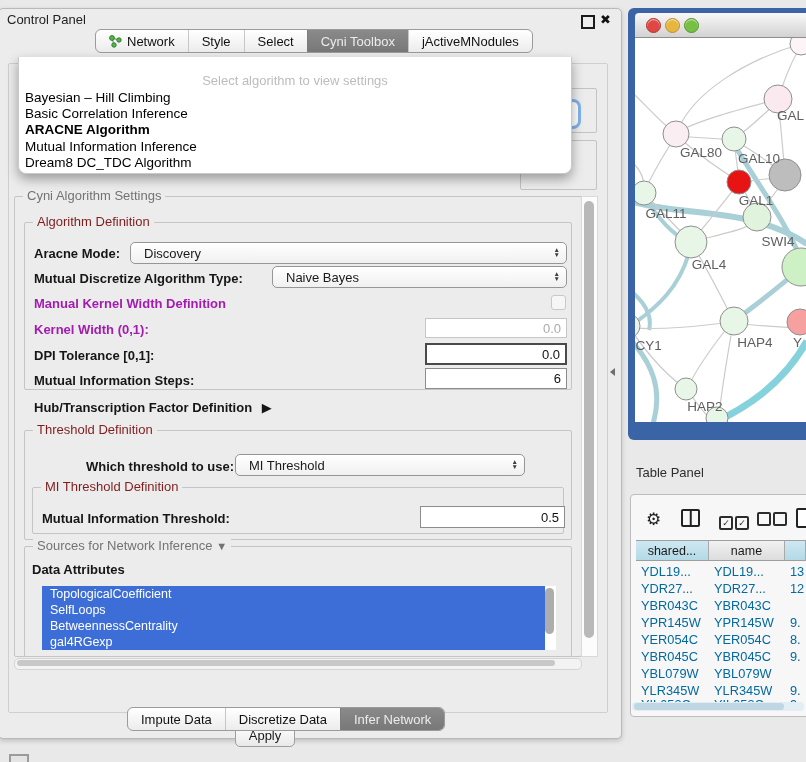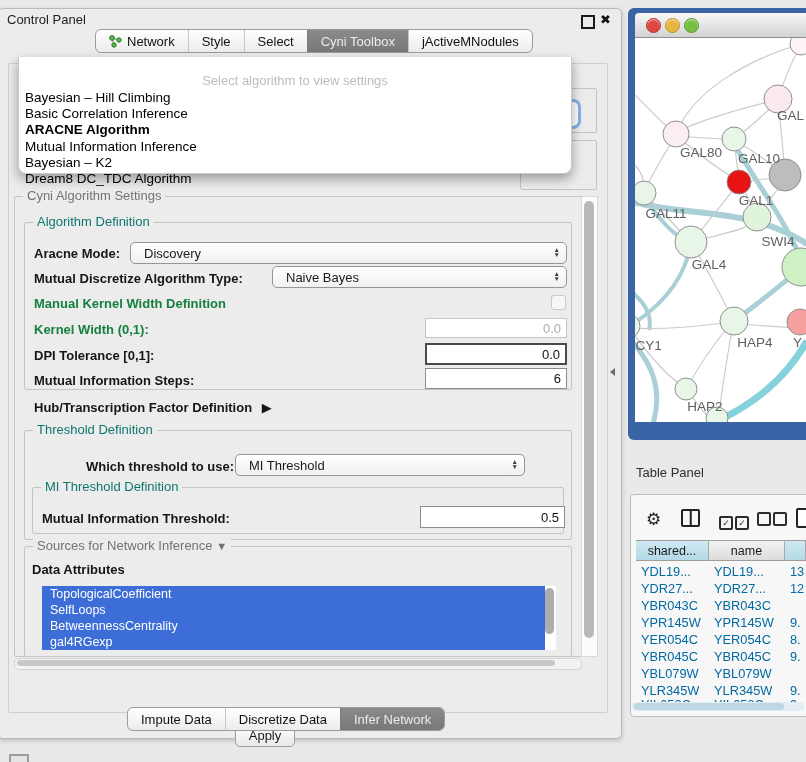--- a/index.html
+++ b/index.html
@@ -31,25 +31,25 @@
   .dd .it.bold{font-weight:bold;}
 
   
   .peekbox{position:absolute;border:1px solid #c3c3c3;border-radius:2px;background:transparent;z-index:5;}
   .peekcombo{position:absolute;left:560px;top:99px;width:18px;height:24px;background:#fff;z-index:6;
              border:3px solid #82b2e8;border-left:none;border-radius:0 8px 8px 0;}
 
   
   .group{position:absolute;border:1px solid #c5c5c5;border-radius:2px;}
   .legend{position:absolute;top:-9px;left:8px;background:#ececec;padding:0 4px;font-size:13px;color:#737373;white-space:nowrap;}
-  .legend.blue{color:#0f766e;}
-  .legend.green{color:#0f766e;}
+  .legend.blue{color:#7f1d1d;}
+  .legend.green{color:#7f1d1d;}
 
   .lbl{position:absolute;font-size:13px;font-weight:bold;color:#161616;white-space:nowrap;}
-  .lbl.dis{color:#15803d;}
+  .lbl.dis{color:#a21caf;}
 
   .combo{position:absolute;height:22px;border:1px solid #969696;border-radius:5px;
          background:linear-gradient(#ffffff,#f0f0f0);font-size:13px;display:flex;align-items:center;
          padding-left:13px;box-sizing:border-box;}
   .combo .arrows{position:absolute;right:6px;top:50%;transform:translateY(-50%);
                  display:flex;flex-direction:column;font-size:6.5px;line-height:4.6px;color:#3c3c3c;}
 
   input.tfield{position:absolute;background:#fff;font-size:13px;text-align:right;padding:0 5px;
                font-family:inherit;box-sizing:border-box;border:1px solid #8c8c8c;color:#111;}
   input.tfield.focus{border:2px solid #4a4a4a;}
@@ -139,21 +139,20 @@
   <div class="peekbox" style="left:520px;top:88px;width:75px;height:43px;"></div>
   <div class="peekbox" style="left:520px;top:140px;width:75px;height:48px;"></div>
   <div class="peekcombo"></div>
 
   <div class="dd">
     <span class="ph">Select algorithm to view settings</span>
     <span class="it">Bayesian – Hill Climbing</span>
     <span class="it">Basic Correlation Inference</span>
     <span class="it bold">ARACNE Algorithm</span>
     <span class="it">Mutual Information Inference</span>
-    <span class="it">Bayesian – K2</span>
     <span class="it">Dream8 DC_TDC Algorithm</span>
   </div>
 
   <div class="group" style="left:14px;top:196px;width:566px;height:459px;">
     <span class="legend">Cyni Algorithm Settings</span>
   </div>
 
   <div class="group" style="left:24px;top:222px;width:546px;height:166px;">
     <span class="legend blue">Algorithm Definition</span>
   </div>

